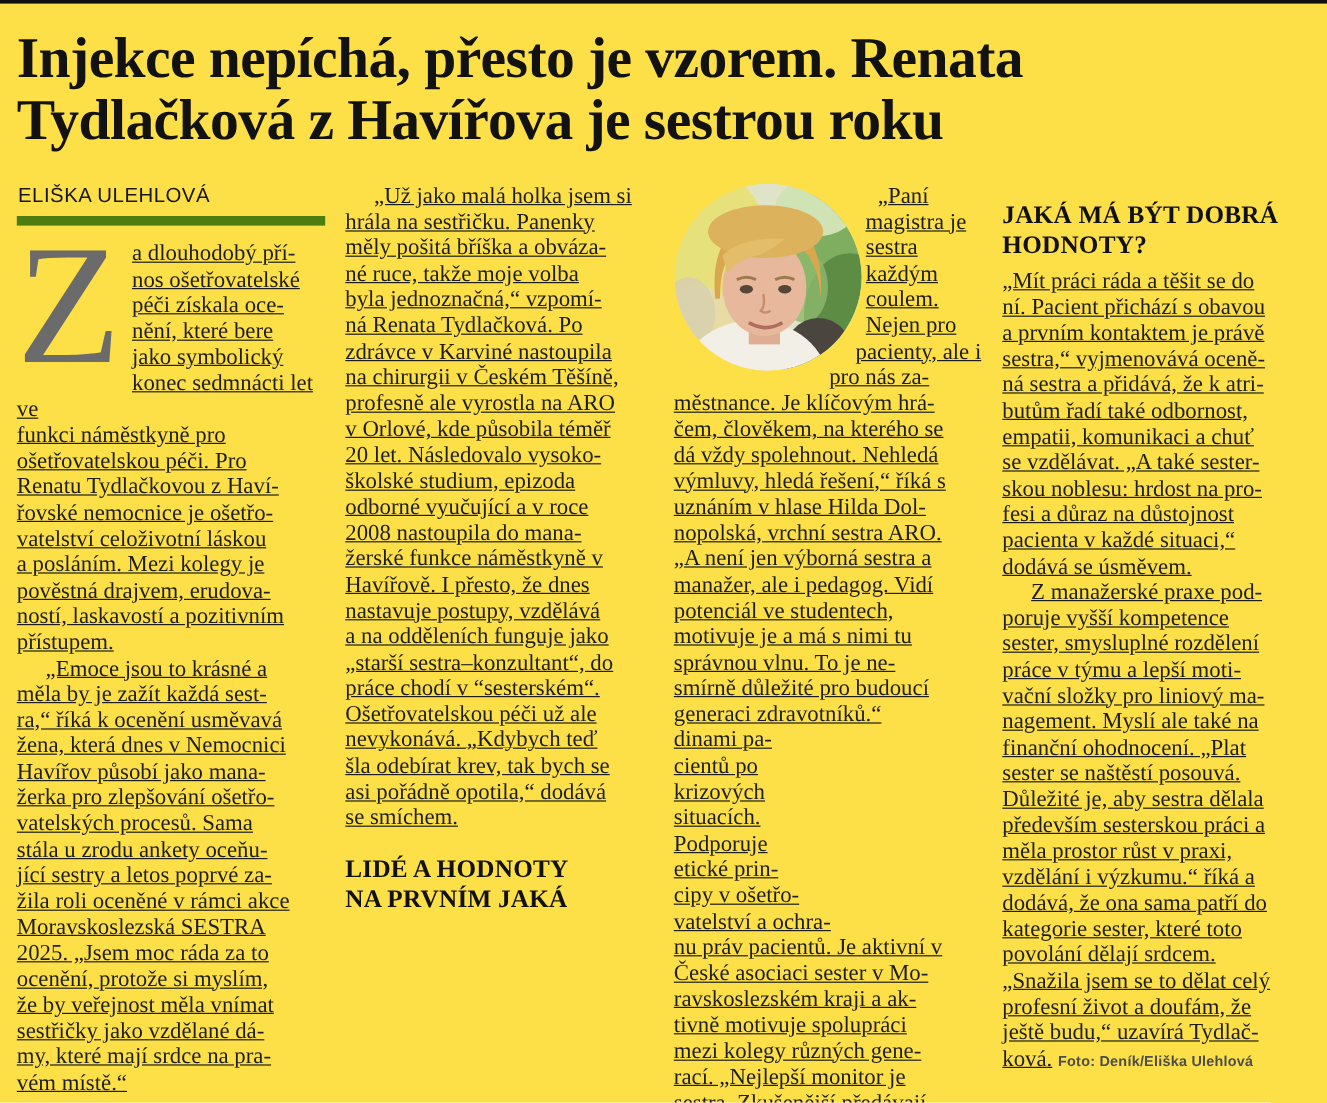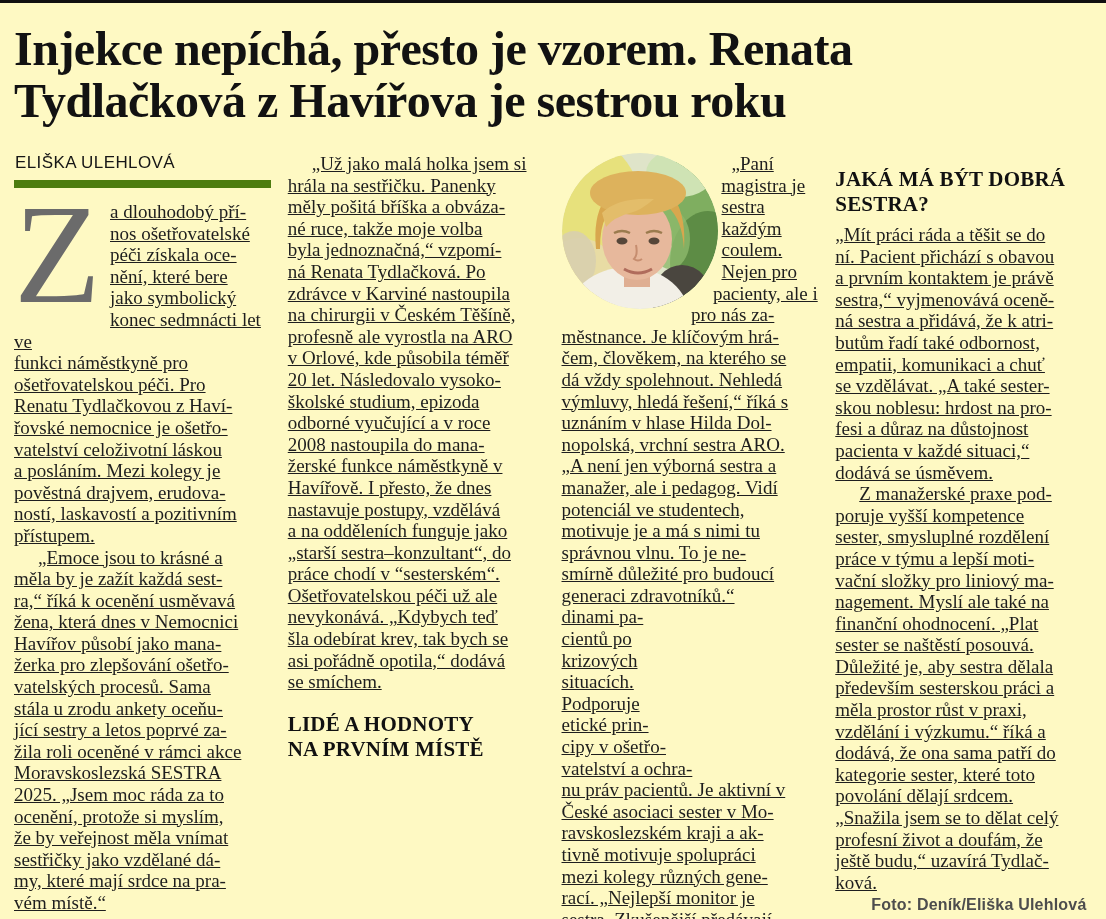--- a/index.html
+++ b/index.html
@@ -1,17 +1,17 @@
 <!DOCTYPE html>
 <html><head>
 <meta charset="utf-8">
 <style>
   html,body { margin:0; padding:0; background:#ffffff; }
   .page {
-    width:1106px; height:919px; background:#fef9c3; position:relative;
+    width:1106px; height:919px; background:#fde047; position:relative;
     overflow:hidden; box-sizing:border-box;
     font-family:"Liberation Serif", serif; color:#1f1f1f;
   }
   .top-rule { height:3px; background:#101010; width:100%; }
   h1.headline {
     margin:20px 16px 0 14px;
     font-family:"Liberation Serif", serif;
     font-size:48px; line-height:52px; font-weight:700;
     letter-spacing:-0.5px; color:#121212;
   }
@@ -39,23 +39,22 @@
   }
   h3.subhead.first { margin-top:14px; }
   .portrait {
     float:left; width:156px; height:156px; border-radius:50%;
     shape-outside:circle(50%); shape-margin:8px;
     margin:0 4px 2px 0; overflow:hidden;
   }
   .portrait svg { display:block; }
   .credit {
     font-family:"Liberation Sans", sans-serif;
-    font-size:16px; letter-spacing:0.2px; color:#4d4d4d; font-weight:700;
+    font-size:12px; letter-spacing:0.2px; color:#4d4d4d; font-weight:700;
     white-space:nowrap;
-    margin-left:36px;
   }
 </style>
 </head>
 <body>
 
 <div class="page">
   <div class="top-rule"></div>
   <h1 class="headline">Injekce nepíchá, přesto je vzorem. Renata Tydlačková z Havířova je sestrou roku</h1>
 
   <div class="article">
@@ -116,21 +115,21 @@
 nastavuje postupy, vzdělává
 a na odděleních funguje jako
 „starší sestra–konzultant“, do
 práce chodí v “sesterském“.
 Ošetřovatelskou péči už ale
 nevykonává. „Kdybych teď
 šla odebírat krev, tak bych se
 asi pořádně opotila,“ dodává
 se smíchem.</span></p>
       <h3 class="subhead">LIDÉ A HODNOTY
-NA PRVNÍM MÍSTĚ</h3>
+NA PRVNÍM JAKÁ</h3>
     </div>
 
     <div class="col">
       <div class="portrait">
         <svg width="156" height="156" viewBox="0 0 156 156" xmlns="http://www.w3.org/2000/svg">
           <defs>
             <clipPath id="pc">
                 <circle cx="78" cy="78" r="78"></circle>
               </clipPath>
           </defs>
@@ -190,21 +189,21 @@
 mezi kolegy různých gene-
 rací. „Nejlepší monitor je
 sestra. Zkušenější předávají
 nadhled, mladší přinášejí
 rychlé nohy, dohromady jsou
 ideální tým,“ říká manažerka.</span></p>
     </div>
 
     <div class="col">
       <h3 class="subhead first">JAKÁ MÁ BÝT DOBRÁ
-SESTRA?</h3>
+HODNOTY?</h3>
       <p class="body-para"><span class="preline">„Mít práci ráda a těšit se do
 ní. Pacient přichází s obavou
 a prvním kontaktem je právě
 sestra,“ vyjmenovává oceně-
 ná sestra a přidává, že k atri-
 butům řadí také odbornost,
 empatii, komunikaci a chuť
 se vzdělávat. „A také sester-
 skou noblesu: hrdost na pro-
 fesi a důraz na důstojnost

